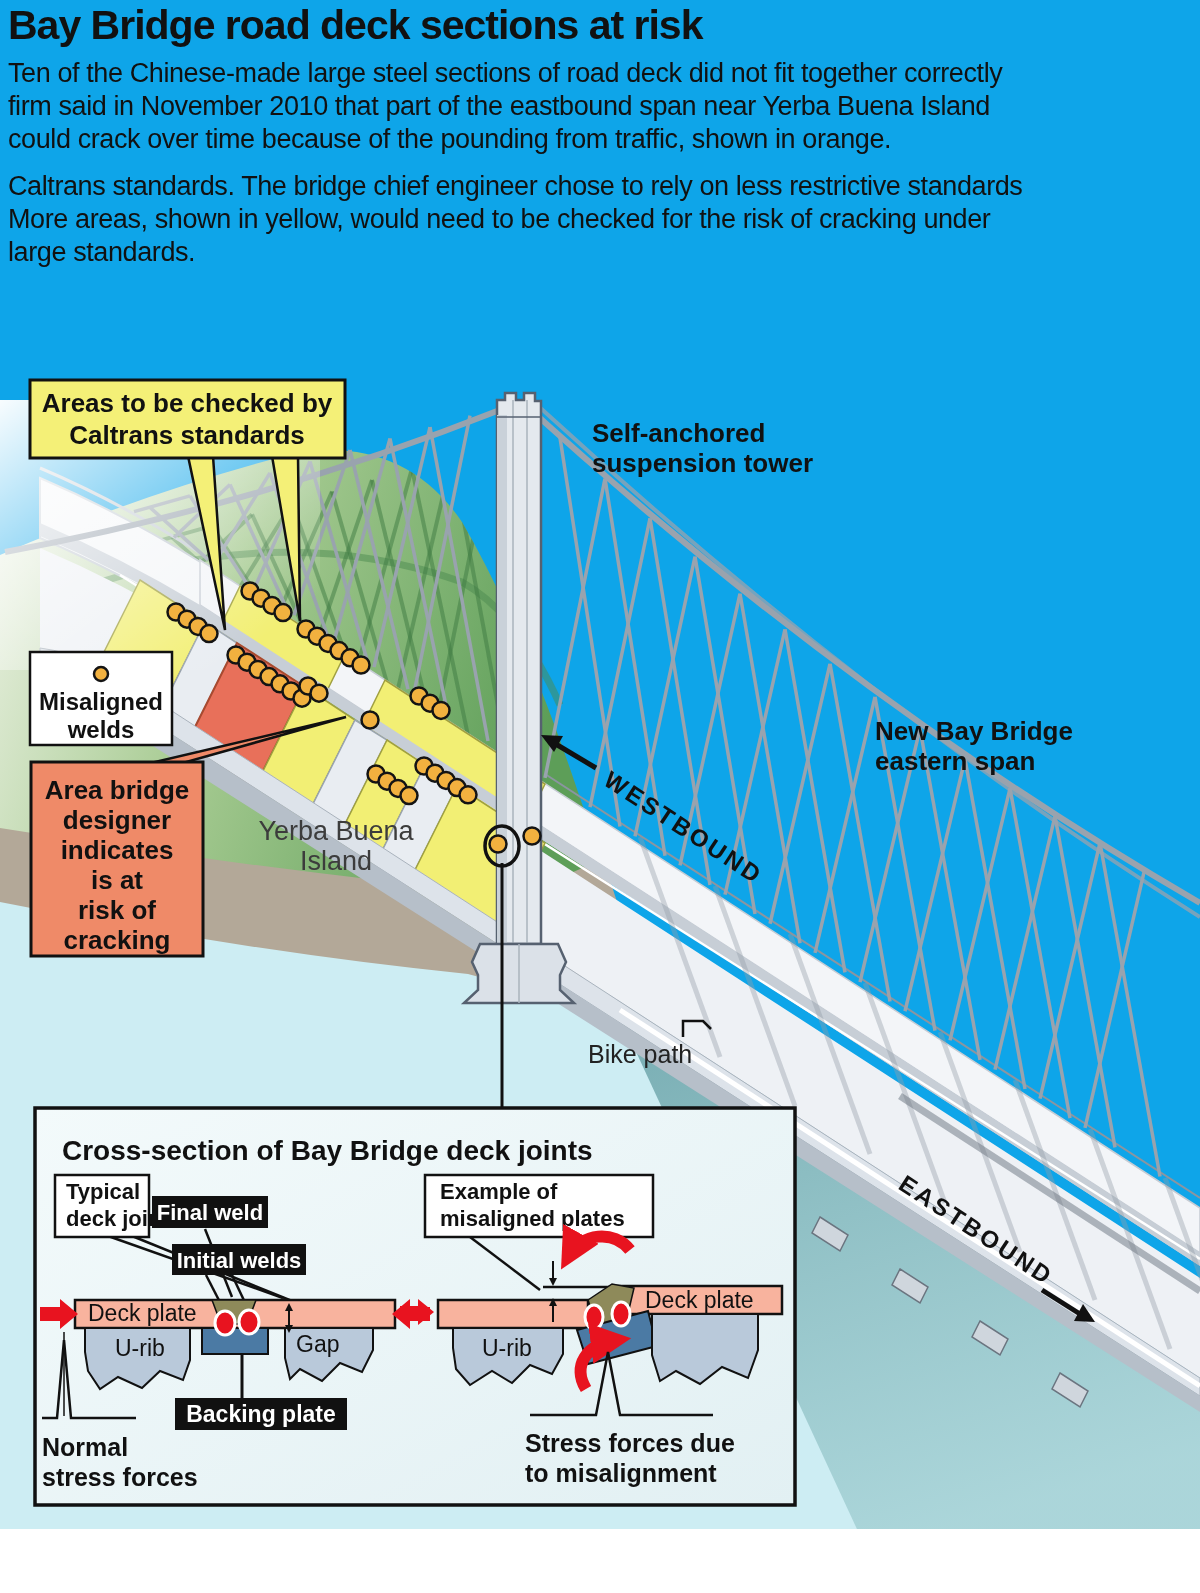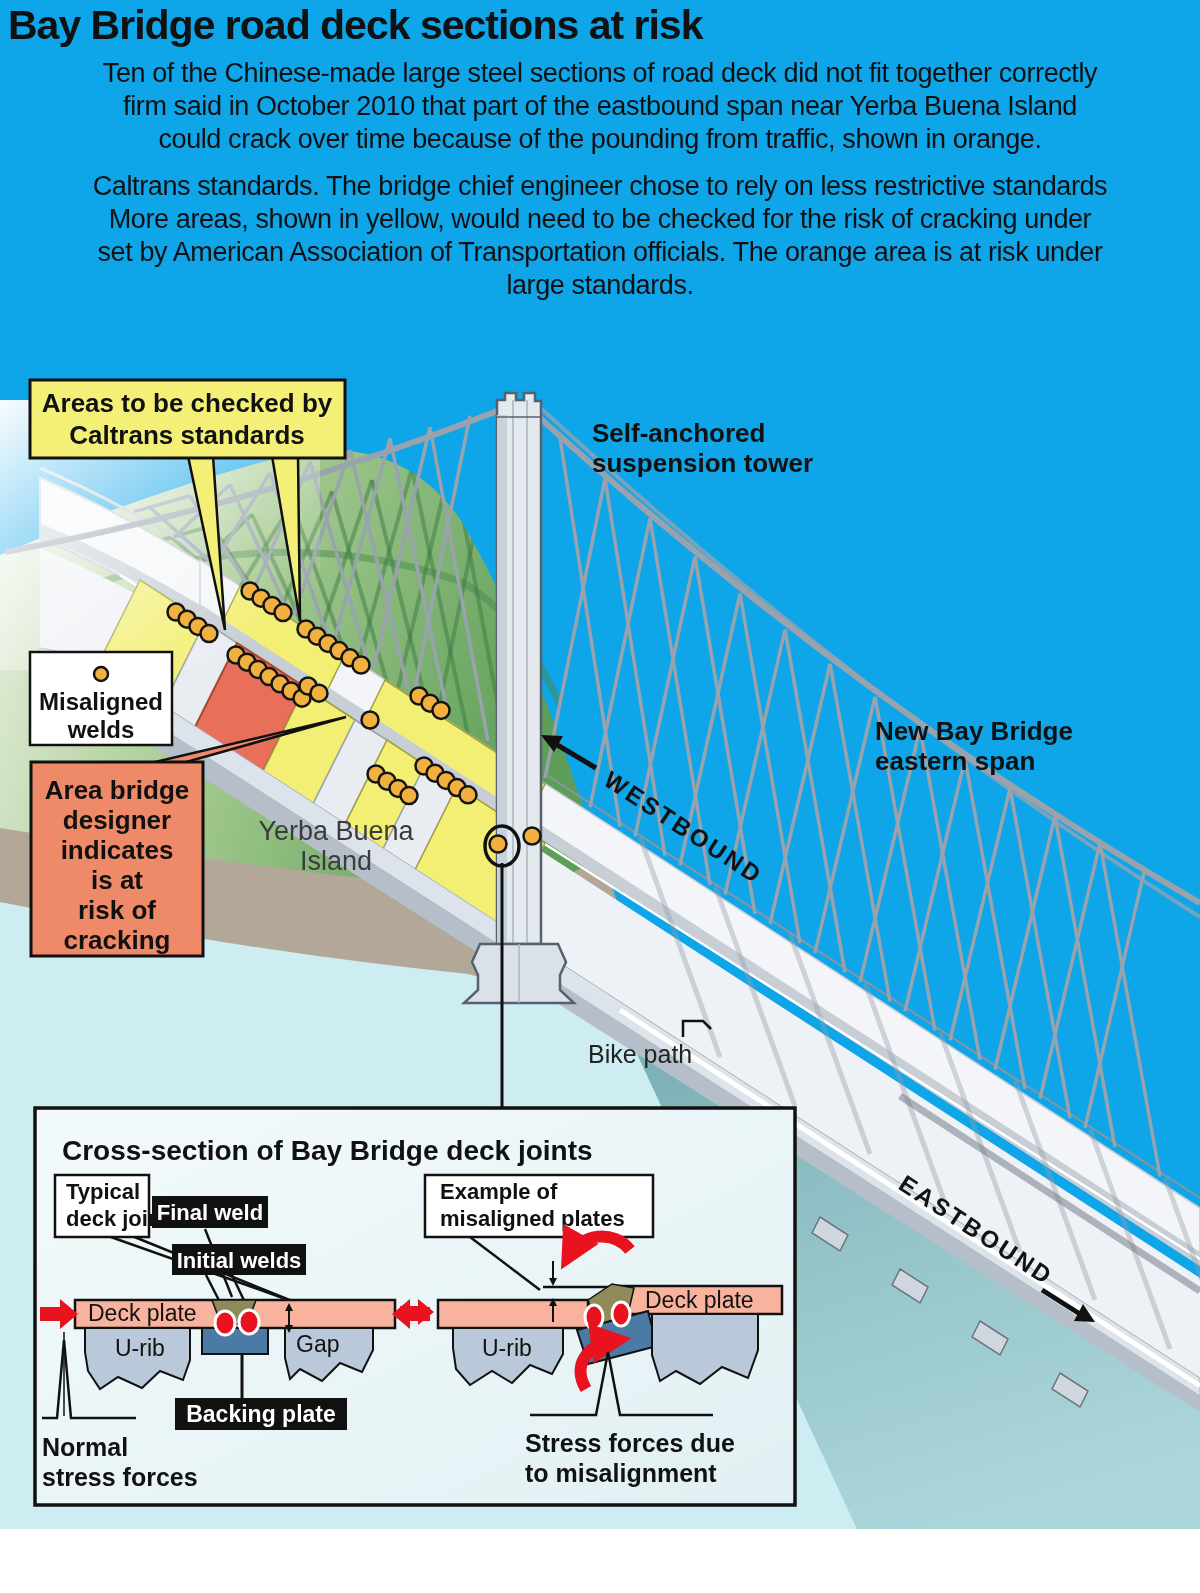--- a/index.html
+++ b/index.html
@@ -1,44 +1,43 @@
 <!DOCTYPE html>
 <html><head>
 <meta charset="utf-8">
 <style>
   html,body{margin:0;padding:0;background:#fff;}
   .page{position:relative;width:1200px;height:1529px;background:#0ea5e9;overflow:hidden;
         font-family:"Liberation Sans",sans-serif;color:#111;}
   .hdr{position:absolute;left:8px;top:0;width:1184px;}
   .title{font-size:41px;font-weight:bold;letter-spacing:-1px;margin:4px 0 10px 0;line-height:1.05;}
   .para{font-size:27px;line-height:33px;letter-spacing:-0.4px;margin:0 0 14px 0;}
-  .para div{white-space:nowrap;text-align:center;}
+  .para div{white-space:nowrap;}
   svg text{font-family:"Liberation Sans",sans-serif;}
   .blk{font-weight:bold;fill:#111;}
   .wlab{font-weight:bold;fill:#fff;}
   .foot{position:absolute;left:0;top:1540px;width:1200px;height:53px;background:#fff;}
   .src{position:absolute;left:8px;top:6px;font-style:italic;font-size:23px;color:#111;}
   .credit{position:absolute;right:10px;top:6px;font-size:23px;color:#111;}
 </style>
 </head>
 <body>
 
 <div class="page">
 
   <div class="hdr">
     <div class="title">Bay Bridge road deck sections at risk</div>
     <div class="para">
       <div>Ten of the Chinese-made large steel sections of road deck did not fit together correctly</div>
-      <div>firm said in October 2010 that part of the eastbound span near Yerba Buena Island</div>
+      <div>firm said in November 2010 that part of the eastbound span near Yerba Buena Island</div>
       <div>could crack over time because of the pounding from traffic, shown in orange.</div>
     </div>
     <div class="para">
       <div>Caltrans standards. The bridge chief engineer chose to rely on less restrictive standards</div>
       <div>More areas, shown in yellow, would need to be checked for the risk of cracking under</div>
-      <div>set by American Association of Transportation officials. The orange area is at risk under</div>
       <div>large standards.</div>
     </div>
   </div>
 
   <svg style="position:absolute;left:0;top:365px;" width="1200" height="1175" viewBox="0 365 1200 1175">
     <defs>
       <linearGradient id="hillg" x1="0" y1="0" x2="1" y2="0.25">
         <stop offset="0" stop-color="#eef3e6"></stop>
           <stop offset="0.45" stop-color="#a7cb92"></stop>
           <stop offset="1" stop-color="#5d9e58"></stop>

